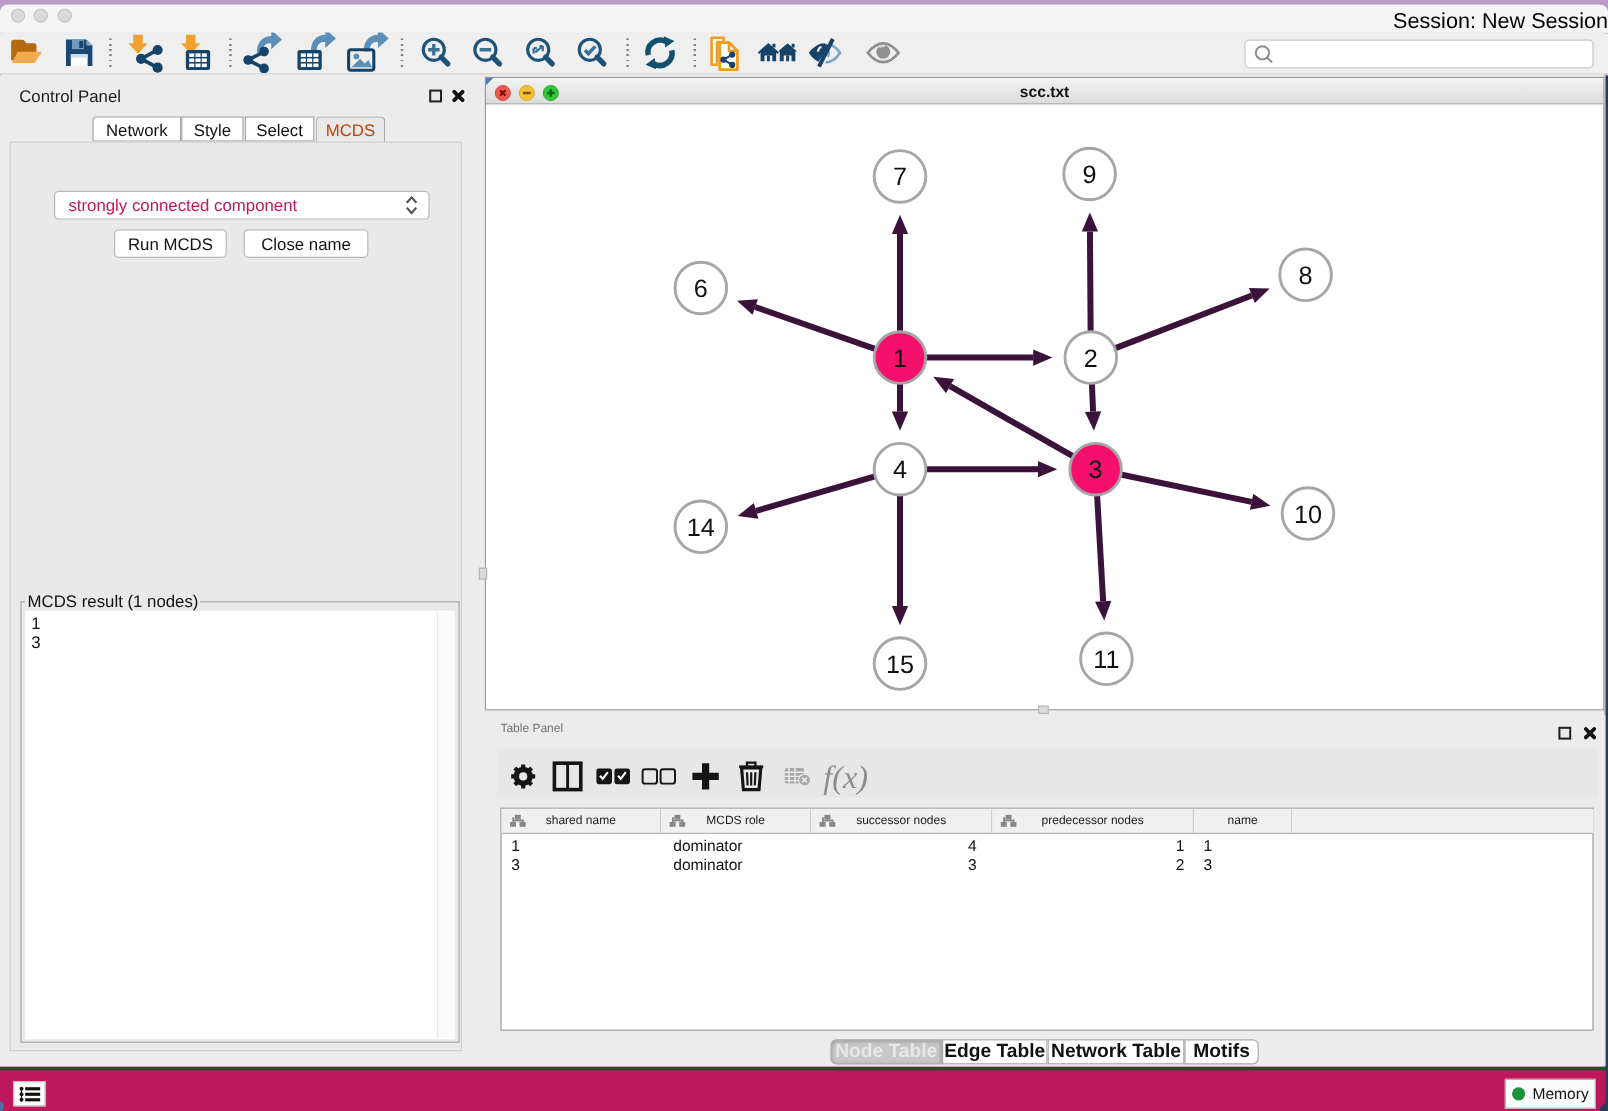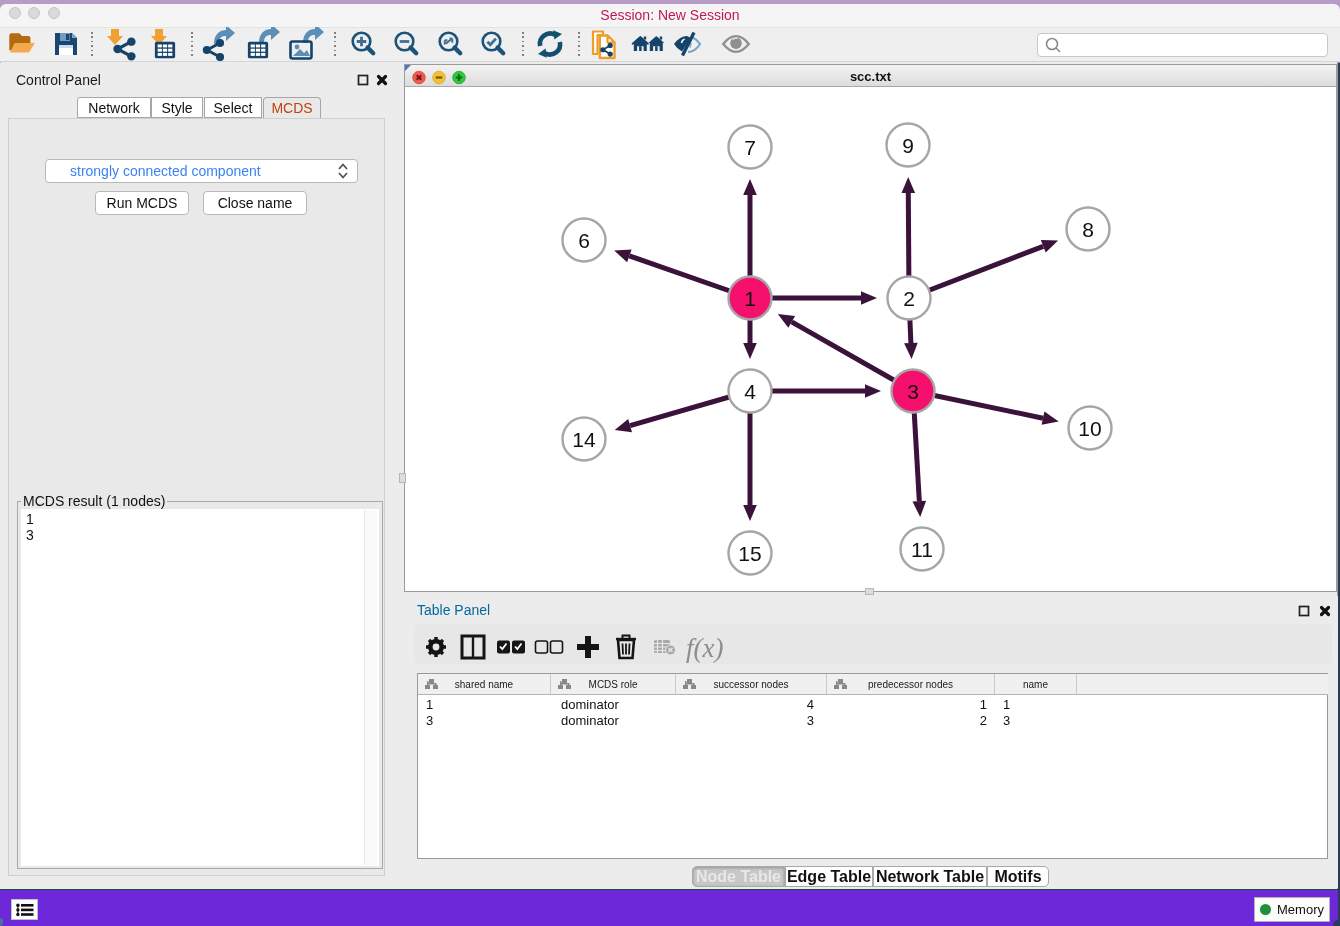--- a/index.html
+++ b/index.html
@@ -10,22 +10,22 @@
   background:#ececec; border-radius:6px 6px 0 0;
   box-shadow:inset 1px 0 0 #b3b3b3, inset -1px 0 0 #9a9a9a; }
 
 #titlebar {
   position:absolute; left:0; top:4px; width:100%; height:24px;
   background:#f6f5f6; border-radius:6px 6px 0 0;
   border-bottom:1px solid #e2e2e2;
 }
 .tl { position:absolute; top:3px; width:12px; height:12px; border-radius:50%;
   background:#dbd9db; border:1px solid #c6c4c6; }
-#title-text { position:absolute; top:3px; width:100%; text-align:center;
-  color:#be185d; font-size:14px; }
+#title-text { position:absolute; top:3px; width:100%; text-align:right;
+  color:#000000; font-size:18px; }
 
 #toolbar {
   position:absolute; left:0; top:28px; width:100%; height:34px;
   background:#efefef; border-bottom:1px solid #d5d5d5;
 }
 .tbsep { position:absolute; top:4px; height:26px; width:2px;
   background:repeating-linear-gradient(180deg,#808080 0 1.6px,rgba(0,0,0,0) 1.6px 4.4px); }
 #searchbox { position:absolute; left:1037px; top:5px; width:291px; height:24px;
   background:#fff; border:1px solid #c8c8c8; border-radius:4px; }
 
@@ -34,21 +34,21 @@
 #cp-title { position:absolute; left:16px; top:9px; font-size:14px; color:#1a1a1a; }
 .cptab { position:absolute; top:34px; height:21px; background:#fff;
   border:1px solid #a6a6a6; font-size:14px; color:#111; text-align:center;
   line-height:20px; margin-left:-1px; }
 .cptab.sel { background:#e9e9e9; color:#c2410c; border-radius:4px 4px 0 0;
   border-bottom:1px solid #e9e9e9; height:22px; }
 #cp-body { position:absolute; left:8px; top:55px; width:377px; height:758px;
   background:#e9e9e9; border:1px solid #cfcfcf; }
 #cp-select { position:absolute; left:36px; top:40px; width:313px; height:24px;
   background:#fff; border:1px solid #b9b9b9; border-radius:4px; font-size:14px;
-  color:#3b82f6; line-height:23px; padding-left:24px; }
+  color:#be185d; line-height:23px; padding-left:11px; }
 .cpbtn { position:absolute; top:72px; height:24px; background:#fff;
   border:1px solid #b9b9b9; border-radius:4px; font-size:14px; color:#111;
   text-align:center; line-height:23px; }
 #mcds-box { position:absolute; left:8px; top:374px; width:366px; height:376px;
   border:1px solid #a9a9a9; background:#e9e9e9; }
 #mcds-box legend { font-size:14px; color:#111; margin-left:3px; padding:0 2px; }
 #mcds-text { position:absolute; left:3px; top:0px; width:358px; height:357px;
   background:#fff; font-size:14px; color:#111; line-height:16px; padding:2px 0 0 5px; }
 #mcds-scroll { position:absolute; right:5px; top:1px; width:13px; height:355px;
   background:#fafafa; border-left:1px solid #e8e8e8; }
@@ -78,21 +78,21 @@
     linear-gradient(#888,#888) 10px 4px/1.5px 3px no-repeat;
 }
 .td { position:absolute; font-size:13px; color:#111; height:16px; line-height:16px; }
 .btab { position:absolute; top:270px; height:21px; background:#fff;
   border:1px solid #a9a9a9; font-size:16px; font-weight:bold; color:#111;
   text-align:center; line-height:20px; margin-left:-1px; }
 .btab.sel { background:#c7c7c7; color:#e8e8e8;
   box-shadow:inset 0 1px 3px rgba(0,0,0,0.25); }
 
 #statusbar { position:absolute; left:0; top:889px; width:100%; height:37px;
-  background:#6d28d9; border-top:1px solid #14532d; }
+  background:#be185d; border-top:3px solid #14532d; }
 #sb-listbtn { position:absolute; left:11px; top:9px; width:27px; height:21px;
   background:#fdfdfd; border:1px solid #c0c0c0; }
 #sb-mem { position:absolute; left:1254px; top:7px; width:76px; height:25px;
   background:#fcfcfc; border:1px solid #b0b0b0; font-size:13px; color:#111;
   text-align:center; line-height:24px; }
 #sb-dot { display:inline-block; width:11px; height:11px; border-radius:50%;
   background:#1e8f3a; margin-right:6px; vertical-align:-1px; }
 </style>
 </head>
 <body>
@@ -358,21 +358,21 @@
         <text x="683" y="148.5">8</text>
         <text x="503" y="64.5">9</text>
         <text x="685" y="347.5">10</text>
         <text x="517" y="468.5">11</text>
         <text x="179" y="358.5">14</text>
         <text x="345" y="472.5">15</text>
       </g>
     </svg>
   </div>
   <div id="tablepanel">
-    <div style="position:absolute;left:13px;top:6px;font-size:14px;color:#0369a1;">Table Panel</div>
+    <div style="position:absolute;left:13px;top:6px;font-size:10px;color:#737373;">Table Panel</div>
     <svg width="36" height="14" style="position:absolute;left:893px;top:8px;">
       <rect x="2.5" y="2.5" width="9" height="9" fill="none" stroke="#222" stroke-width="1.7"></rect>
       <path d="M 24.5 3.5 L 31.5 10.5 M 31.5 3.5 L 24.5 10.5" stroke="#111" stroke-width="3.2" stroke-linecap="round"></path>
     </svg>
     <div id="tp-toolbar">
       <svg width="330" height="44" style="position:absolute;left:0;top:2px;">
 
         <g transform="translate(22,21)" fill="#151515">
           <circle r="8"></circle>
           <g stroke="#151515" stroke-width="3.4">

